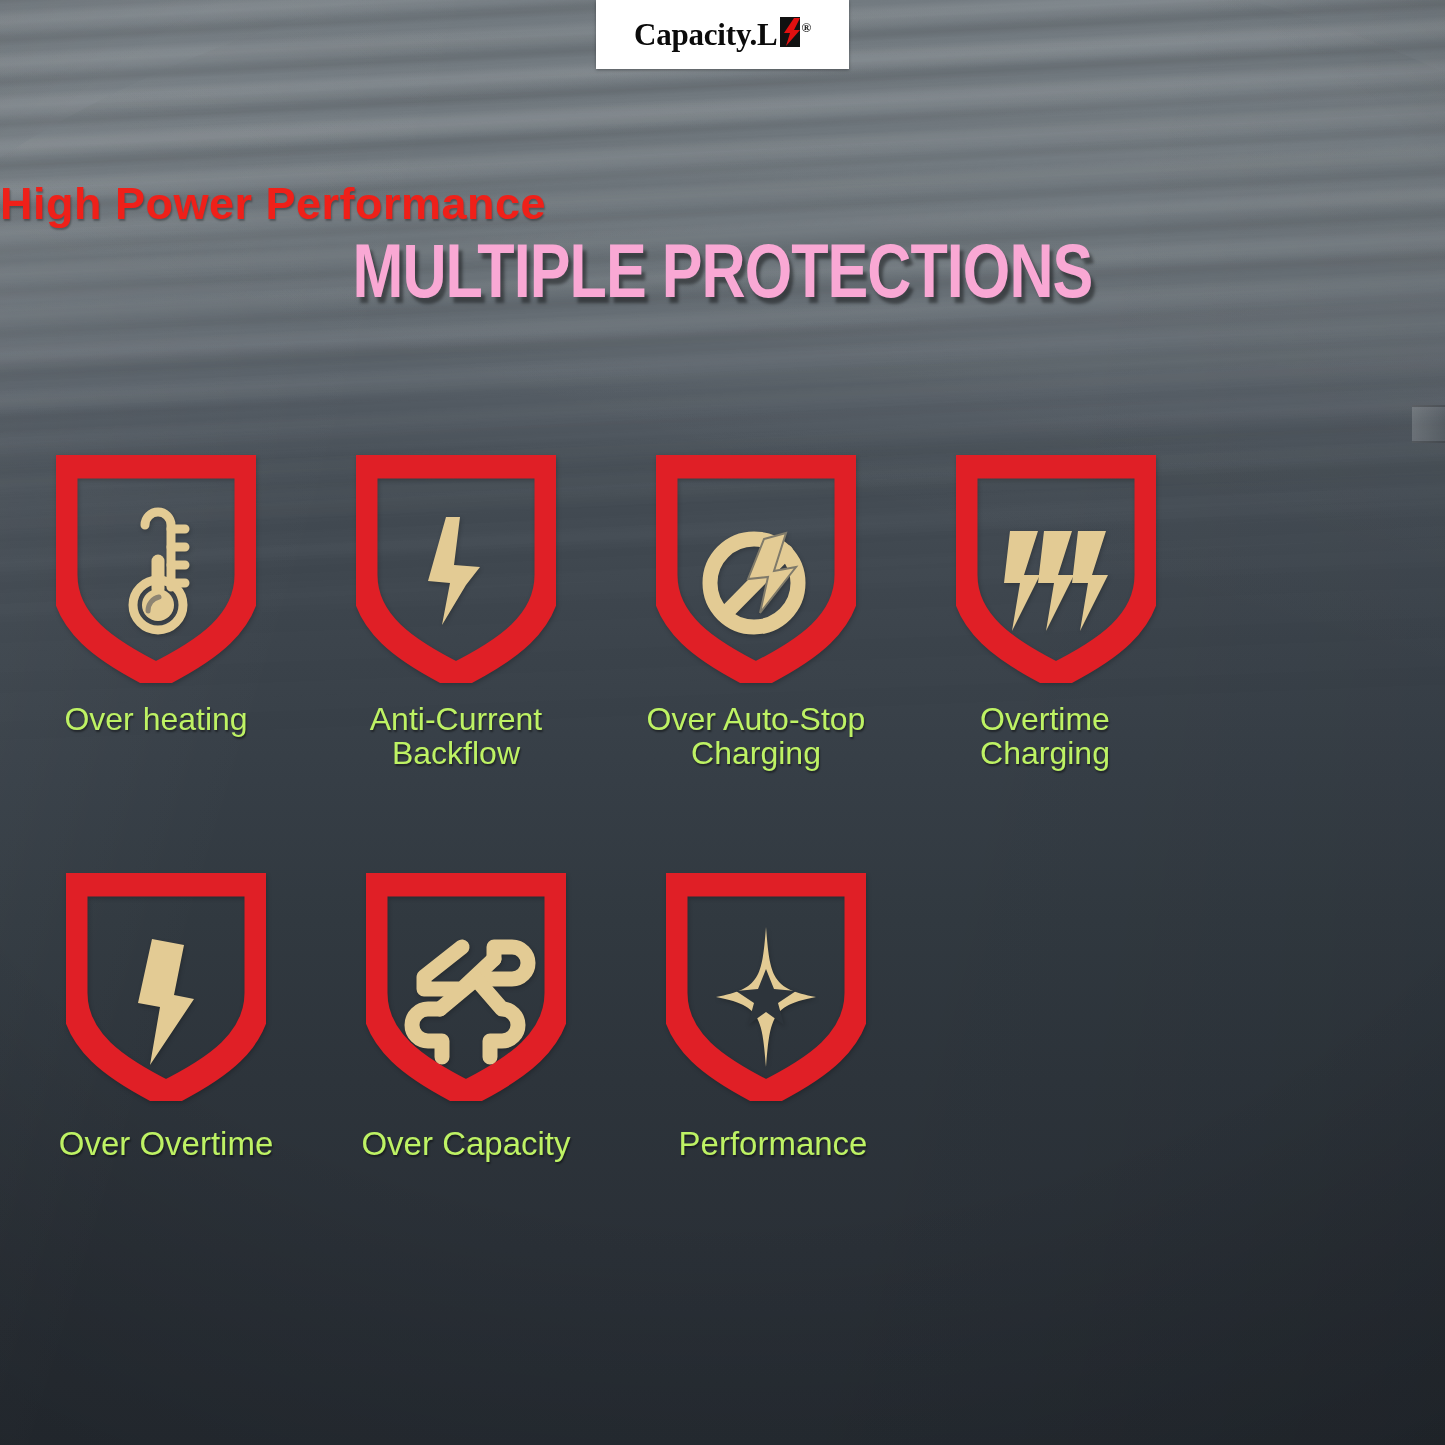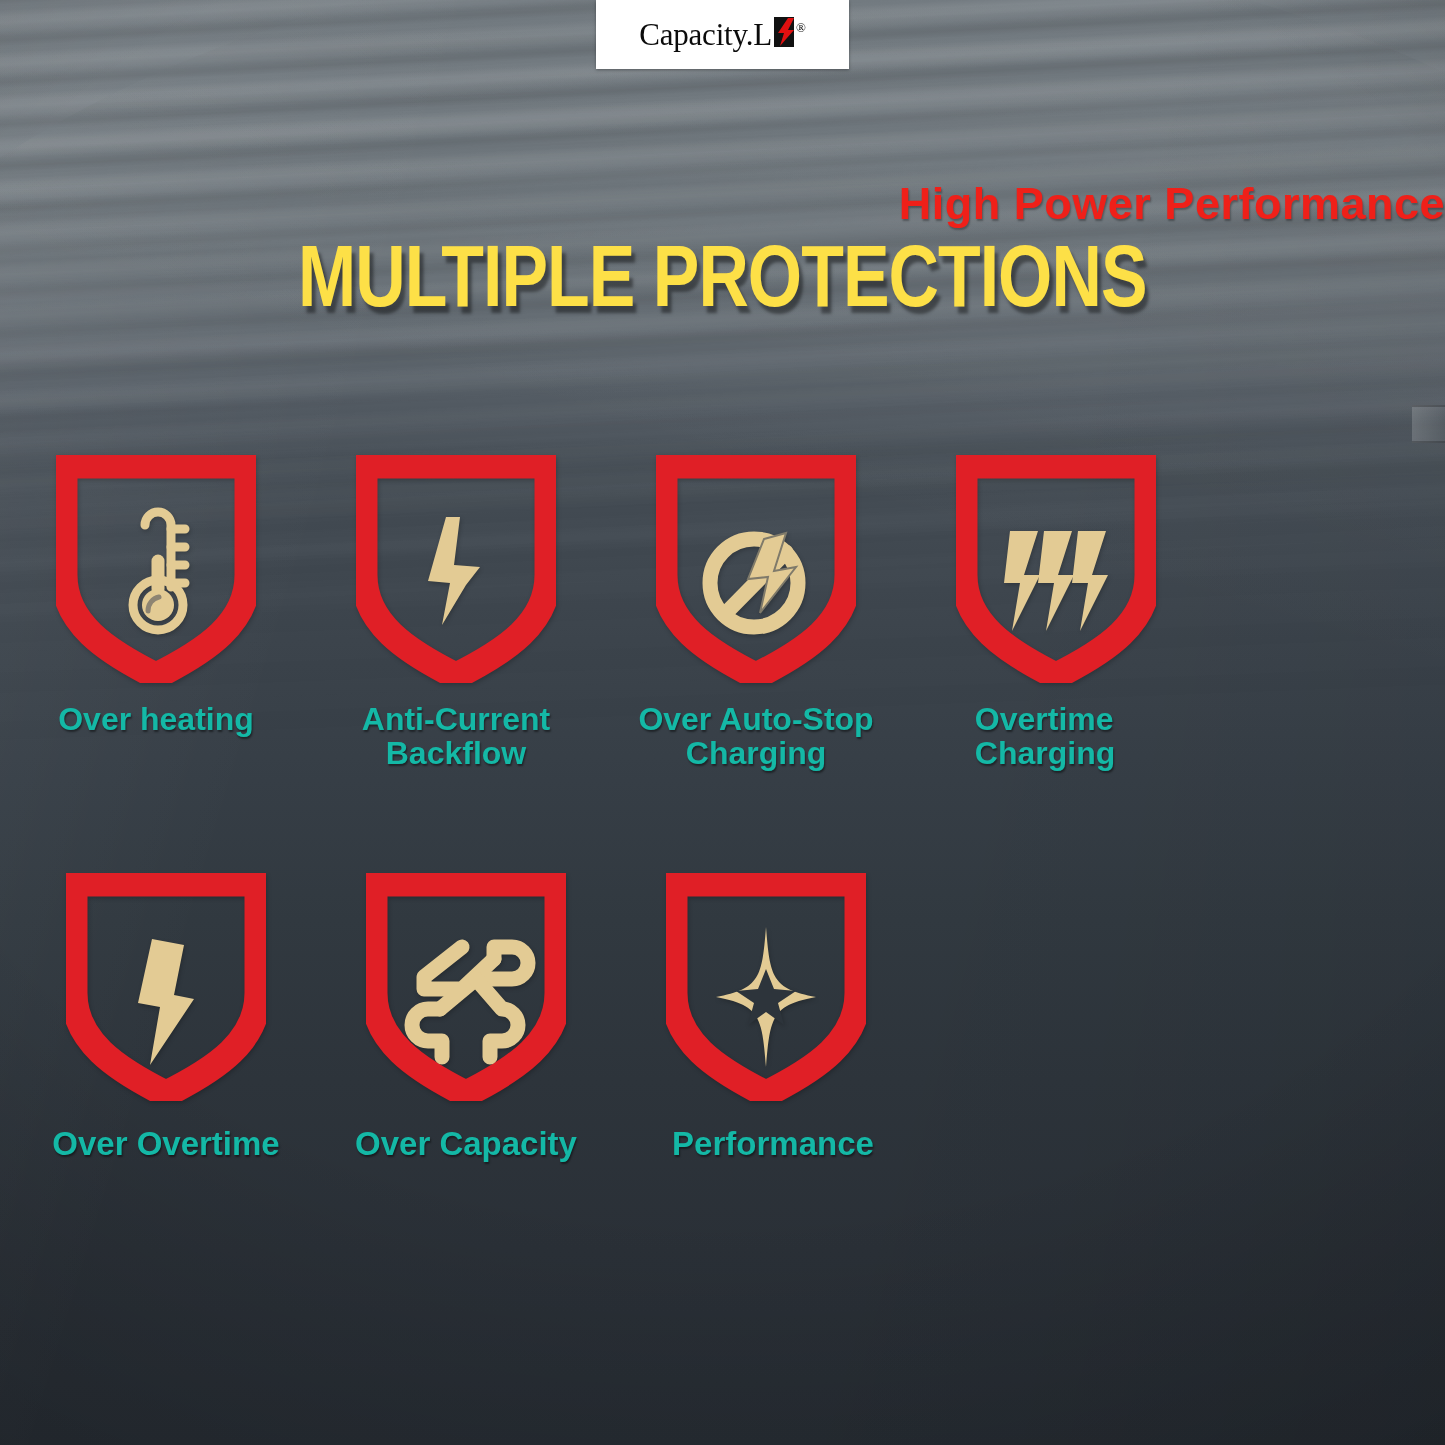--- a/index.html
+++ b/index.html
@@ -98,55 +98,55 @@
   .logo-box {
     position: absolute;
     left: 596px; top: 0px;
     width: 253px; height: 69px;
     background: #ffffff;
     display: flex; align-items: center; justify-content: center;
     box-shadow: 0 1px 3px rgba(0,0,0,0.35);
   }
   .logo-text {
     font-family: "Liberation Serif", serif;
-    font-weight: normal;
+    font-weight: bold;
     font-size: 31px;
     color: #0b0b0b;
     letter-spacing: -0.2px;
     line-height: 1;
     white-space: nowrap;
   }
   .logo-mark { display: inline-block; vertical-align: -2px; margin-left: 1px; }
   .logo-reg {
     font-family: "Liberation Serif", serif;
     font-size: 13px;
     color: #111;
     vertical-align: 13px;
     margin-left: 1px;
   }
 
   
   .subhead {
     position: absolute;
     left: 0; right: 0; top: 178px;
-    text-align: right;
+    text-align: left;
     font-size: 45px;
     font-weight: bold;
     color: #ef2019;
     letter-spacing: 0.5px;
     text-shadow: 1px 2px 2px rgba(0,0,0,0.30);
     font-stretch: condensed;
   }
   .headline {
     position: absolute;
     left: 0; right: 0; top: 232px;
     text-align: center;
-    font-size: 72px;
+    font-size: 63px;
     font-weight: bold;
-    color: #fde047;
+    color: #f9a8d4;
     letter-spacing: -1px;
     line-height: 1;
     text-shadow: 4px 5px 3px rgba(0,0,0,0.42);
     transform: scaleX(1.0);
   }
   .headline span { display: inline-block; transform: scaleY(1.22) scaleX(0.97); transform-origin: center top; }
 
   
   .grid {
     position: absolute;
@@ -163,22 +163,22 @@
   }
   .shield-wrap {
     width: 200px; height: 228px;
     position: relative;
   }
   .shield-svg { display: block; width: 200px; height: 228px;
     filter: drop-shadow(1px 2px 2px rgba(0,0,0,0.22)); }
   .label {
     margin-top: 20px;
     font-size: 32px;
-    font-weight: bold;
-    color: #14b8a6;
+    font-weight: normal;
+    color: #bef264;
     line-height: 1.06;
     text-align: center;
     text-shadow: 1px 2px 2px rgba(0,0,0,0.45);
     white-space: pre-line;
     font-stretch: condensed;
   }
   .row-2 .label { margin-top: 26px; font-size: 33px; }
   
   .cell.lbl-left .label { text-align: left; margin-left: -22px; }
   .cell.lbl-right .label { margin-left: 14px; }

